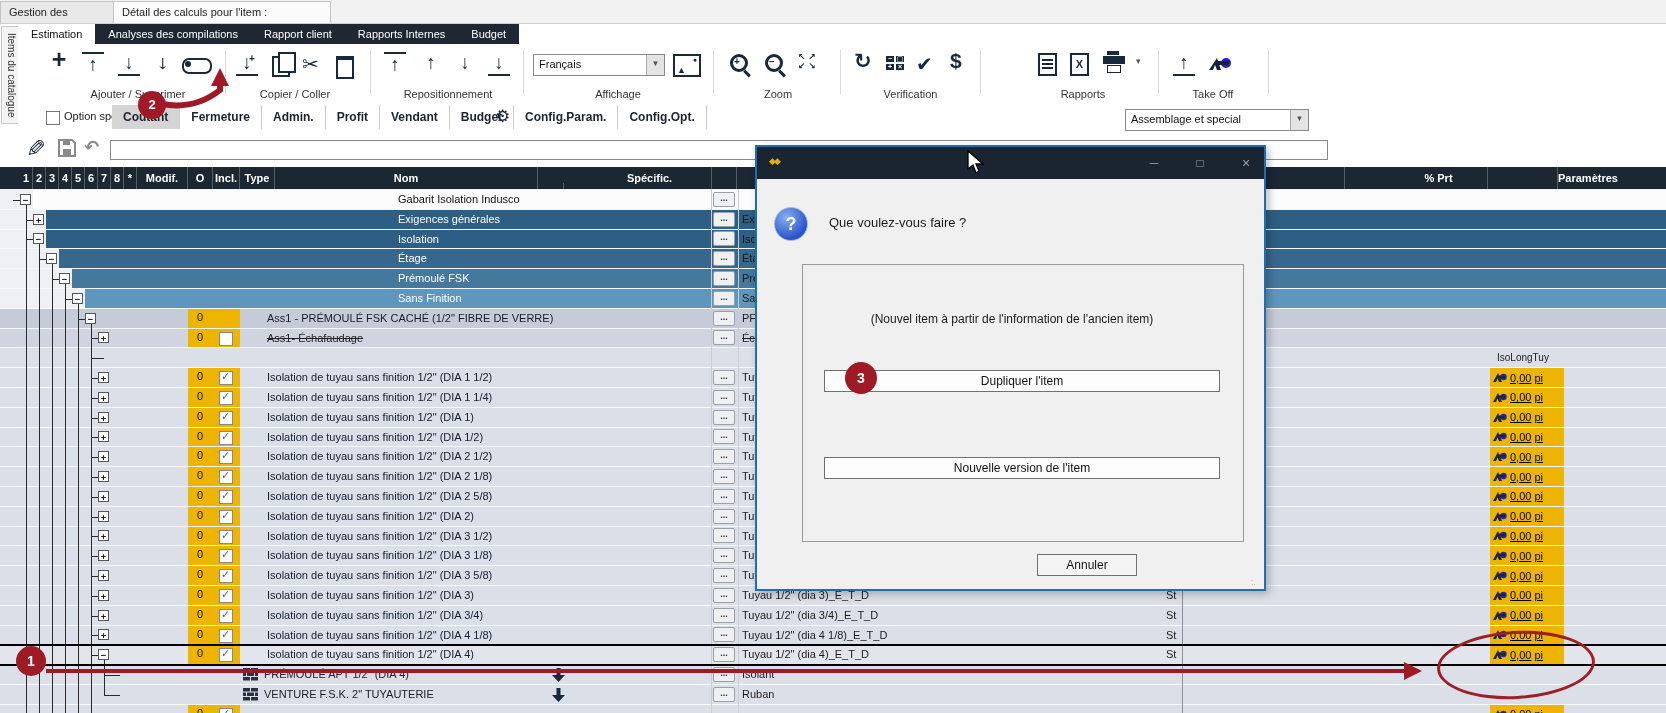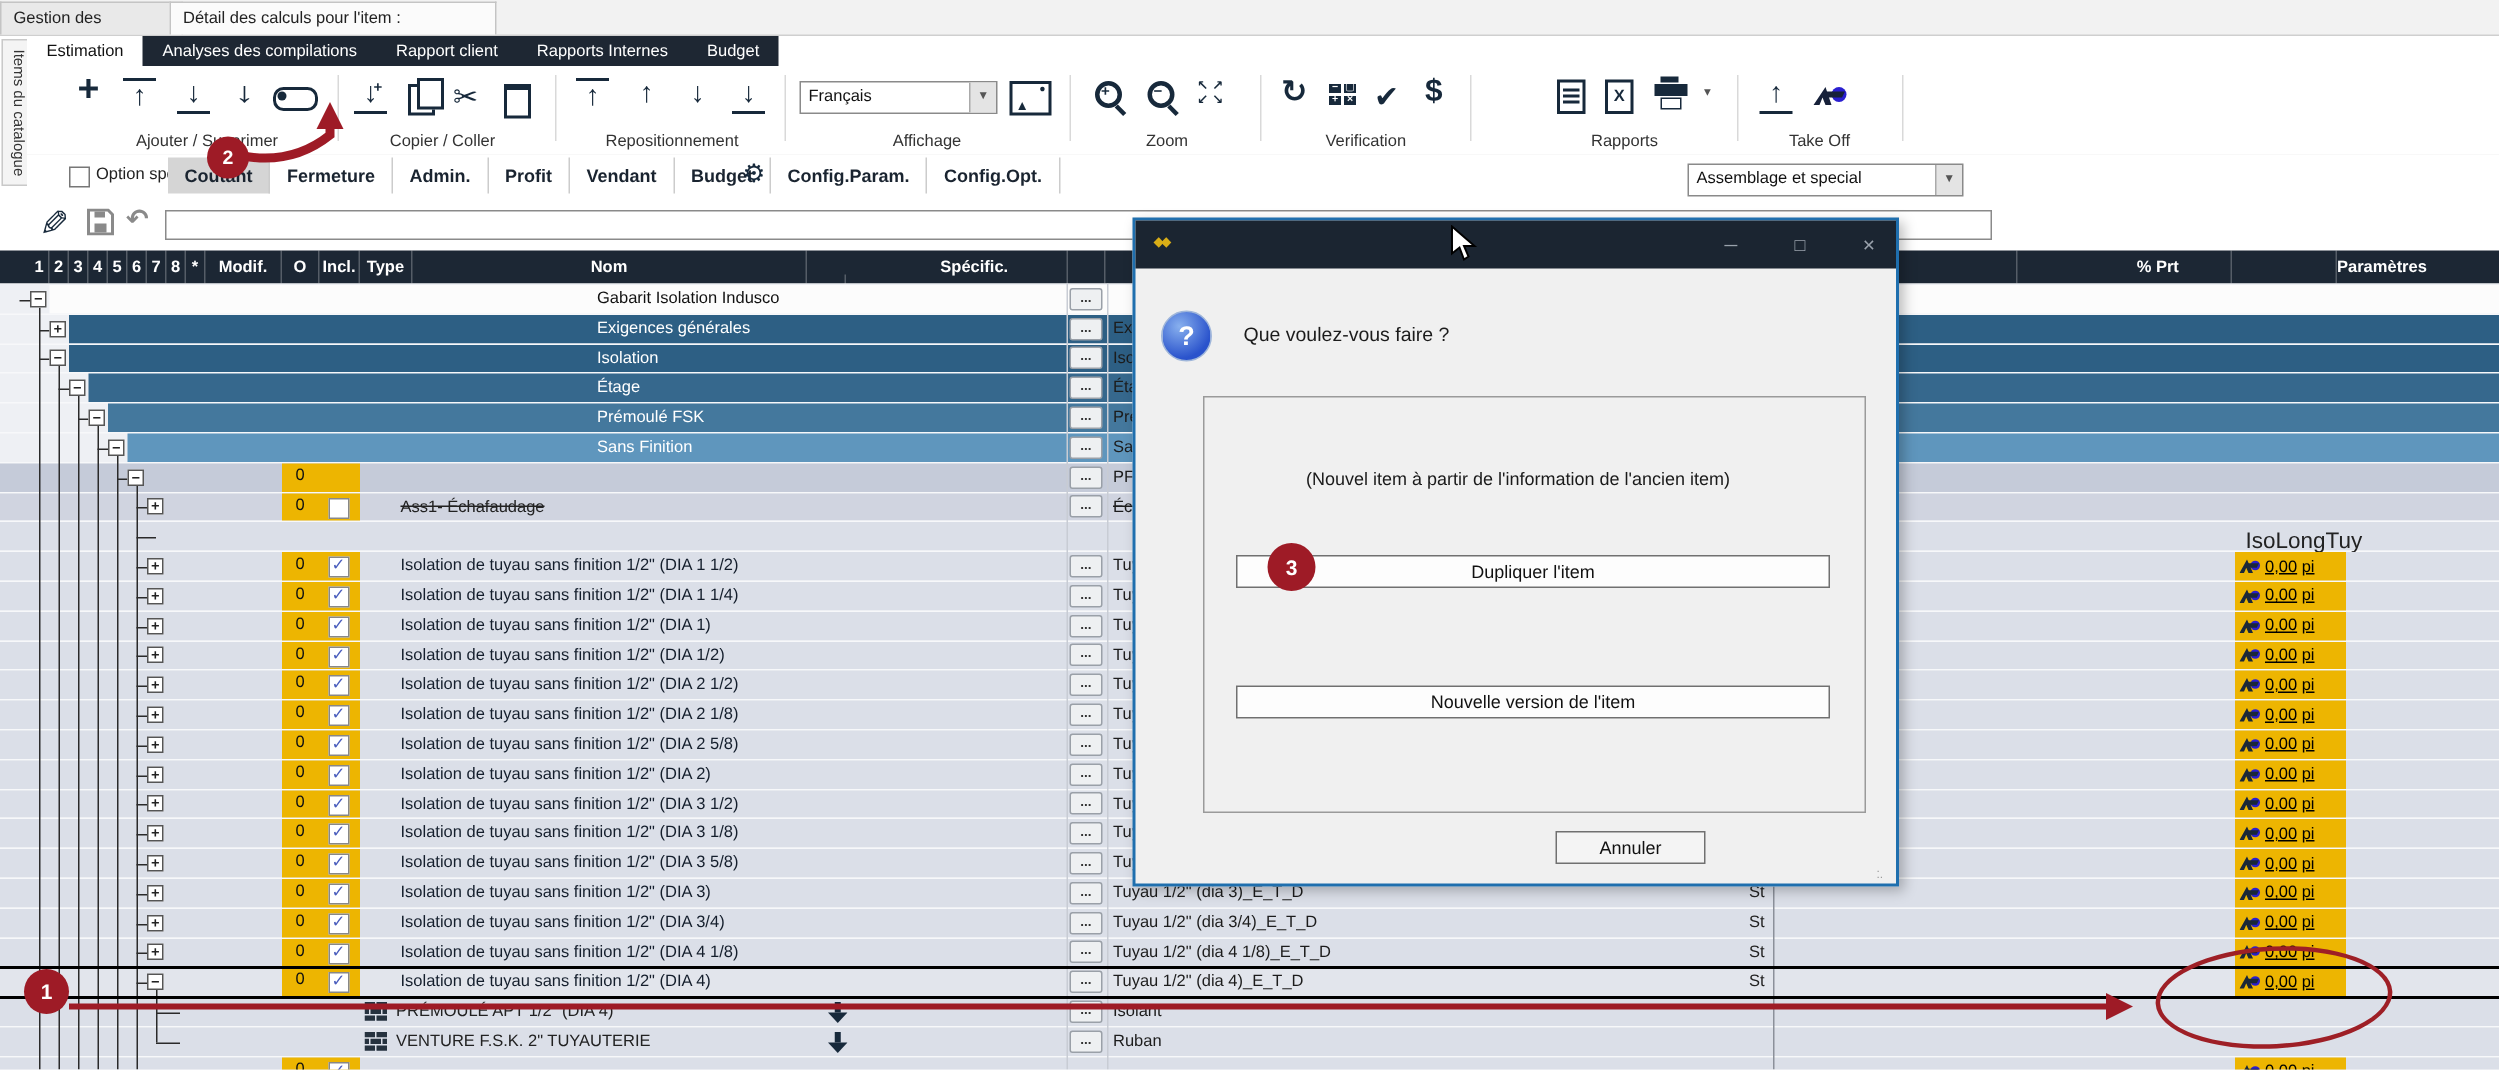--- a/index.html
+++ b/index.html
@@ -310,40 +310,41 @@
         <div class="dotsbtn" style="top: 1.9px;">...</div>
         <div class="spectx" style="line-height: 19.8px;">Sans Finition</div>
       </div>
       <div class="row" style="top: 119.8px; height: 19.8px;">
         <div class="band" style="background: rgb(197, 203, 217); left: 0px;"></div>
         <div class="rowsep"></div>
         <div class="exp" style="left: 85px; top: 3.9px;">−</div>
         <div class="stub" style="left: 78px; width: 7px; top: 9.9px;"></div>
         <div class="ycell"></div>
         <div class="ozero" style="top: 2px;">0</div>
+        <div class="nametx" style="line-height: 19.8px; left: 267px;">Ass1 - PRÉMOULÉ FSK CACHÉ (1/2" FIBRE DE VERRE)</div>
         <div class="dotsbtn" style="top: 1.9px;">...</div>
         <div class="spectx" style="line-height: 19.8px;">PF-</div>
       </div>
       <div class="row" style="top: 139.6px; height: 19.8px;">
         <div class="band" style="background: rgb(208, 212, 224); left: 0px;"></div>
         <div class="rowsep"></div>
         <div class="exp" style="left: 98px; top: 3.9px;">+</div>
         <div class="stub" style="left: 91px; width: 7px; top: 9.9px;"></div>
         <div class="ycell"></div>
         <div class="ozero" style="top: 2px;">0</div>
         <div class="cb" style="top: 3px;"></div>
         <div class="nametx" style="line-height: 19.8px; left: 267px; text-decoration: line-through; color: rgb(34, 34, 34);">Ass1- Échafaudage</div>
         <div class="dotsbtn" style="top: 1.9px;">...</div>
         <div class="spectx" style="line-height: 19.8px; text-decoration: line-through;">Échafaudage</div>
       </div>
       <div class="row" style="top: 159.4px; height: 19.8px;">
         <div class="band" style="background: rgb(219, 223, 232); left: 0px;"></div>
         <div class="rowsep"></div>
         <div class="stub" style="left: 91px; width: 13px; top: 9.9px;"></div>
-        <div class="abs" style="position: absolute; left: 1497px; top: 4px; font-size: 15px; color: rgb(34, 34, 34);">IsoLongTuy</div>
+        <div class="abs" style="position: absolute; left: 1497px; top: 4px; font-size: 10px; color: rgb(34, 34, 34);">IsoLongTuy</div>
       </div>
       <div class="row" style="top: 179.2px; height: 19.8px;">
         <div class="band" style="background: rgb(219, 223, 232); left: 0px;"></div>
         <div class="rowsep"></div>
         <div class="exp" style="left: 98px; top: 3.9px;">+</div>
         <div class="stub" style="left: 91px; width: 7px; top: 9.9px;"></div>
         <div class="ycell"></div>
         <div class="ozero" style="top: 2px;">0</div>
         <div class="cb c" style="top: 3px;"></div>
         <div class="nametx" style="line-height: 19.8px; left: 267px;">Isolation de tuyau sans finition 1/2" (DIA 1 1/2)</div>

